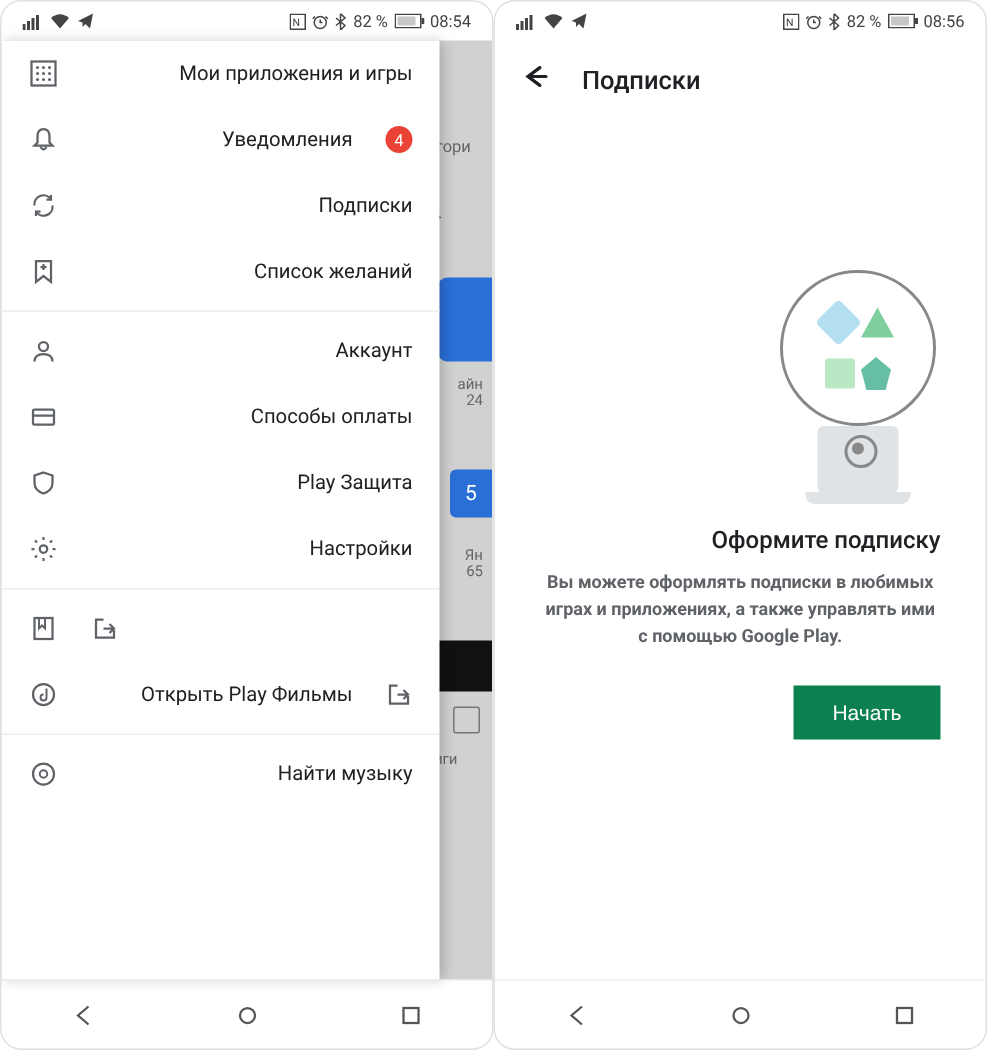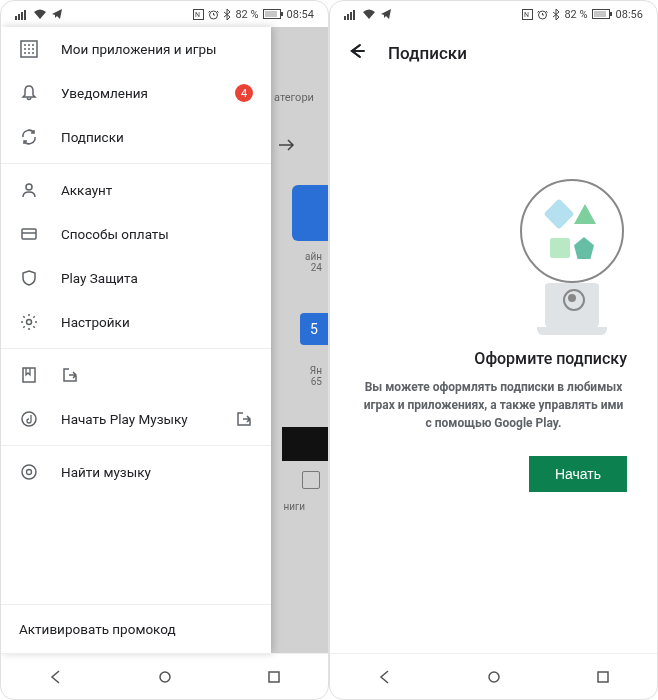--- a/index.html
+++ b/index.html
@@ -50,26 +50,27 @@
   .behind .blob { width: 36px; height: 56px; background: #2a6fd6; border-radius: 6px 0 0 6px; margin-left: auto; margin-bottom: 10px;}
   .behind .txtline { font-size: 10px; color: #666; margin-left: auto; text-align:right; padding-right:6px; }
   .behind .card5 { width:28px; height:32px; background:#2a6fd6; color:#fff; display:flex; align-items:center; justify-content:center; border-radius:4px 0 0 4px; margin:40px 0 20px auto; font-size:14px;}
   .behind .darkbar { width: 46px; height:34px; background:#111; margin:40px 0 0 auto; }
   .behind .knigi { font-size:10px; color:#666; text-align:right; padding-right:23px; margin-top:8px;}
   .behind .knigi-icon { width:18px; height:18px; border:1.5px solid #777; border-radius:2px; margin:10px 8px 4px auto;}
 
   .drawer {
     position: absolute;
     left: 0; top: 26px; bottom: 46px;
-    width: 270px;
+    width: 292px;
     background: #fff;
     box-shadow: 2px 0 8px rgba(0,0,0,0.2);
     overflow-y: hidden;
     display: flex;
     flex-direction: column;
+    text-align: right;
   }
   .menu-item {
     display: flex;
     align-items: center;
     padding: 12px 18px;
     font-size: 13.5px;
     color: #202124;
     gap: 22px;
     position: relative;
   }
@@ -228,20 +229,29 @@
     </div>
     <div class="menu-item">
       <span class="icon">
           <svg width="18" height="18" viewBox="0 0 18 18">
             <path d="M3 9 A6 6 0 0 1 14 5 M15 9 A6 6 0 0 1 4 13" fill="none" stroke="currentColor" stroke-width="1.5"></path>
             <path d="M14 2 V5 H11 M4 16 V13 H7" fill="none" stroke="currentColor" stroke-width="1.5"></path>
           </svg>
         </span>
       <span class="label">Подписки</span>
     </div>
+    <div class="menu-item">
+      <span class="icon">
+          <svg width="18" height="18" viewBox="0 0 18 18">
+            <path d="M4 2 H14 V16 L9 12 L4 16 Z" fill="none" stroke="currentColor" stroke-width="1.5"></path>
+            <path d="M9 4 V8 M7 6 H11" stroke="currentColor" stroke-width="1.5"></path>
+          </svg>
+        </span>
+      <span class="label">Список желаний</span>
+    </div>
     <div class="divider"></div>
 
     <div class="menu-item">
       <span class="icon">
           <svg width="18" height="18" viewBox="0 0 18 18">
             <circle cx="9" cy="6" r="3" fill="none" stroke="currentColor" stroke-width="1.5"></circle>
             <path d="M3 16 Q3 11 9 11 Q15 11 15 16" fill="none" stroke="currentColor" stroke-width="1.5"></path>
           </svg>
         </span>
       <span class="label">Аккаунт</span>
@@ -286,36 +296,35 @@
             <path d="M8 3 H3 V15 H15 V10 M8 9 H15 M12 6 L15 9 L12 12" fill="none" stroke="currentColor" stroke-width="1.5"></path>
           </svg></span>
     </div>
     <div class="menu-item">
       <span class="icon">
           <svg width="18" height="18" viewBox="0 0 18 18">
             <circle cx="9" cy="9" r="7" fill="none" stroke="currentColor" stroke-width="1.5"></circle>
             <path d="M11 5 V11 A2 2 0 1 1 9 9" fill="none" stroke="currentColor" stroke-width="1.3"></path>
           </svg>
         </span>
-      <span class="label">Начать Play Музыку</span>
+      <span class="label">Открыть Play Фильмы</span>
       <span class="exit-icon"><svg width="18" height="18" viewBox="0 0 18 18">
             <path d="M8 3 H3 V15 H15 V10 M8 9 H15 M12 6 L15 9 L12 12" fill="none" stroke="currentColor" stroke-width="1.5"></path>
           </svg></span>
     </div>
     <div class="divider"></div>
     <div class="menu-item">
       <span class="icon">
           <svg width="18" height="18" viewBox="0 0 18 18">
             <circle cx="9" cy="9" r="7" fill="none" stroke="currentColor" stroke-width="1.5"></circle>
             <circle cx="9" cy="9" r="2.5" fill="none" stroke="currentColor" stroke-width="1.3"></circle>
           </svg>
         </span>
       <span class="label">Найти музыку</span>
     </div>
-    <div class="promo">Активировать промокод</div>
   </div>
 
   <div class="navbar">
     <span class="nbtn">
         <svg width="16" height="16" viewBox="0 0 16 16">
           <path d="M11 2 L4 8 L11 14" fill="none" stroke="#555" stroke-width="1.5"></path>
         </svg>
       </span>
     <span class="nbtn">
         <svg width="16" height="16" viewBox="0 0 16 16">

